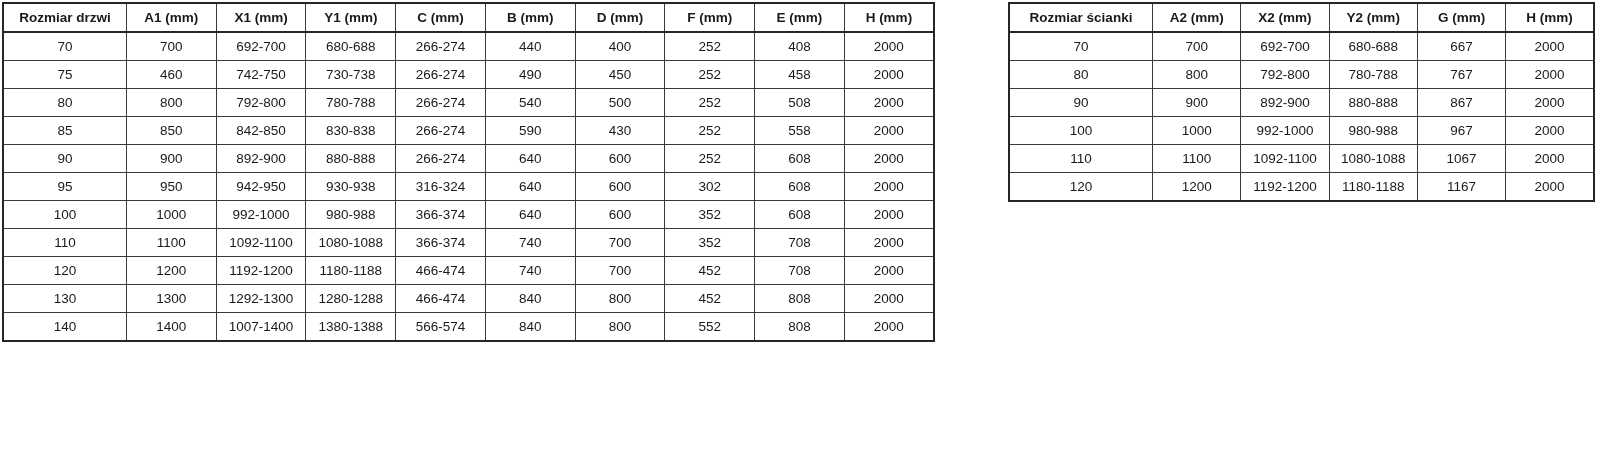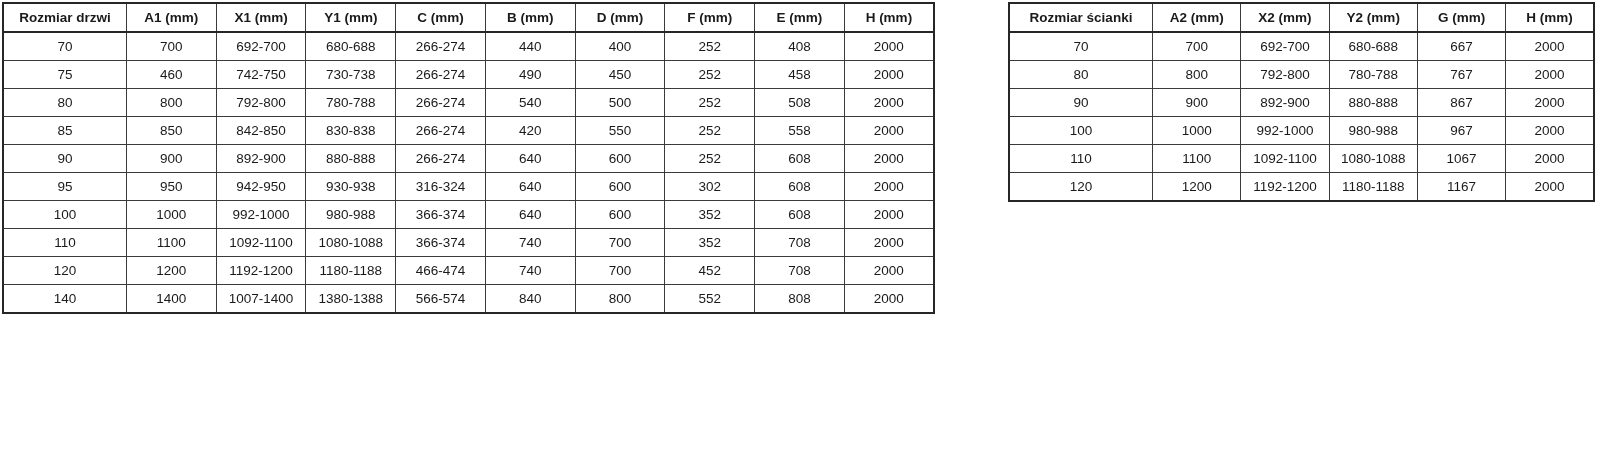--- a/index.html
+++ b/index.html
@@ -113,22 +113,22 @@
           <td>252</td>
           <td>508</td>
           <td>2000</td>
         </tr>
         <tr>
           <td>85</td>
           <td>850</td>
           <td>842-850</td>
           <td>830-838</td>
           <td>266-274</td>
-          <td>420</td>
-          <td>550</td>
+          <td>590</td>
+          <td>430</td>
           <td>252</td>
           <td>558</td>
           <td>2000</td>
         </tr>
         <tr>
           <td>90</td>
           <td>900</td>
           <td>892-900</td>
           <td>880-888</td>
           <td>266-274</td>
@@ -180,20 +180,32 @@
           <td>1192-1200</td>
           <td>1180-1188</td>
           <td>466-474</td>
           <td>740</td>
           <td>700</td>
           <td>452</td>
           <td>708</td>
           <td>2000</td>
         </tr>
         <tr>
+          <td>130</td>
+          <td>1300</td>
+          <td>1292-1300</td>
+          <td>1280-1288</td>
+          <td>466-474</td>
+          <td>840</td>
+          <td>800</td>
+          <td>452</td>
+          <td>808</td>
+          <td>2000</td>
+        </tr>
+        <tr>
           <td>140</td>
           <td>1400</td>
           <td>1007-1400</td>
           <td>1380-1388</td>
           <td>566-574</td>
           <td>840</td>
           <td>800</td>
           <td>552</td>
           <td>808</td>
           <td>2000</td>

